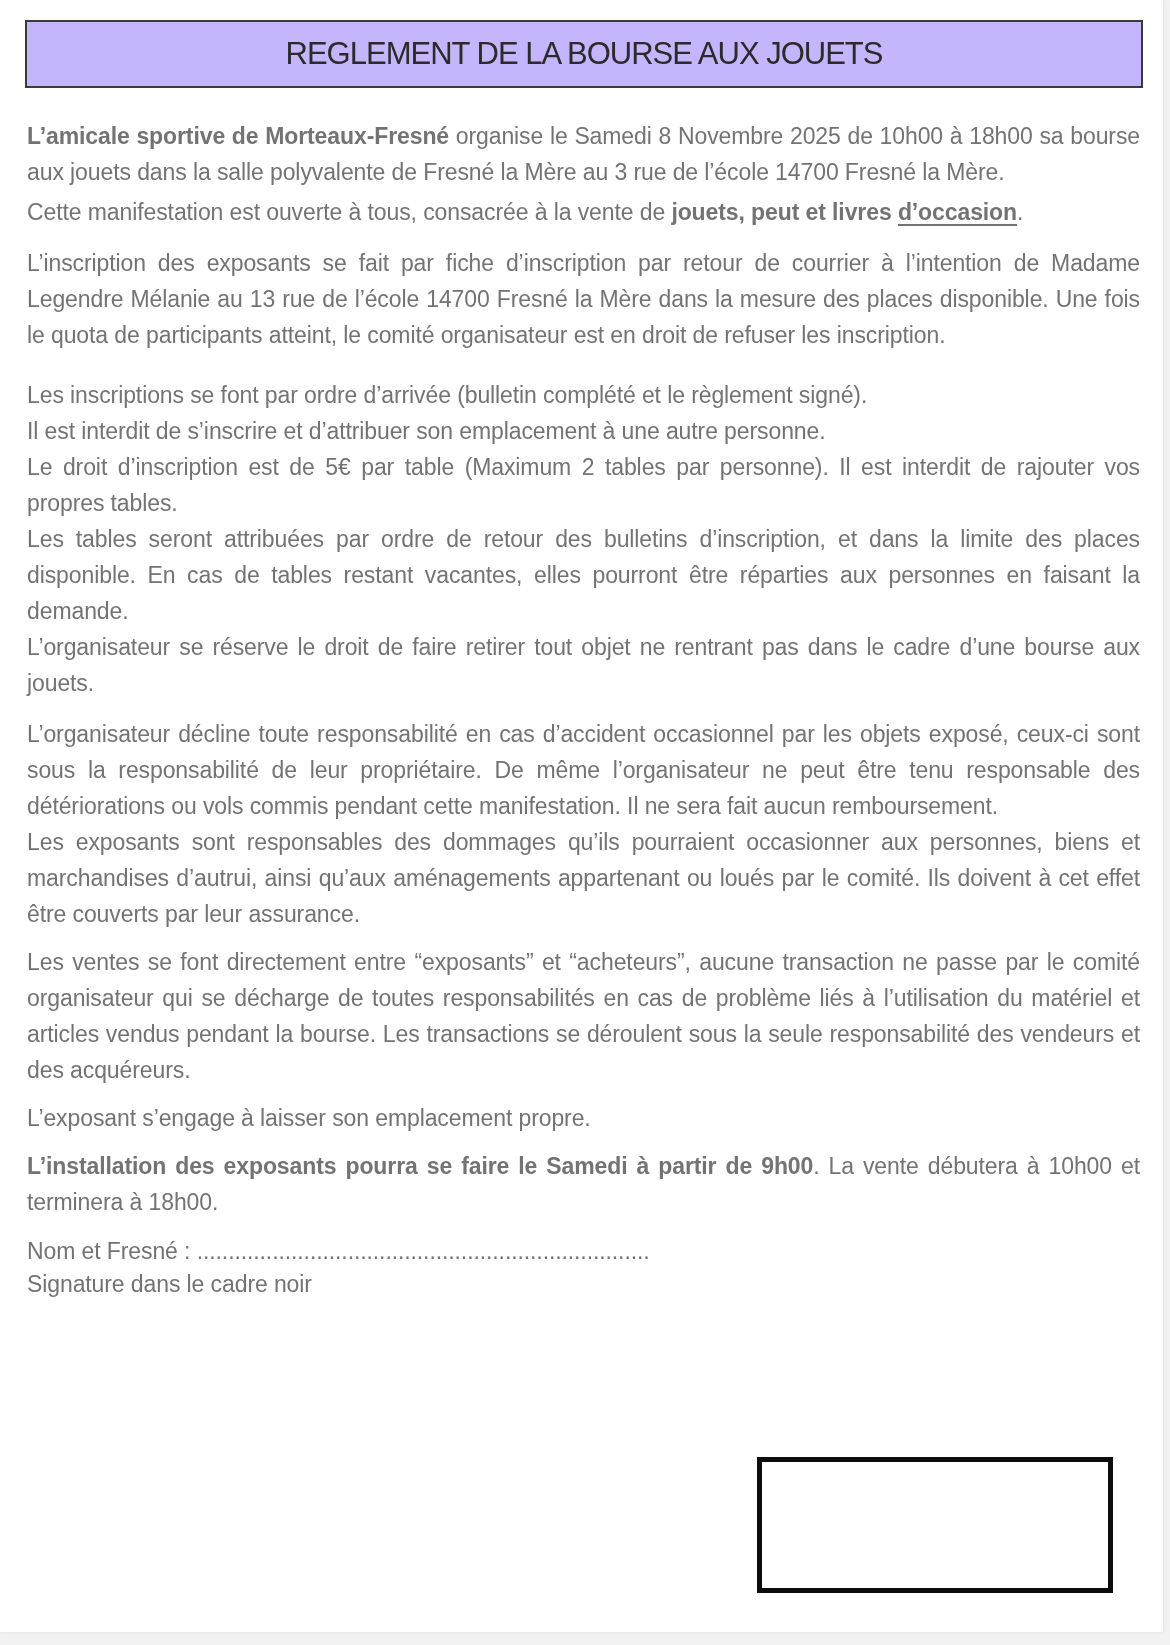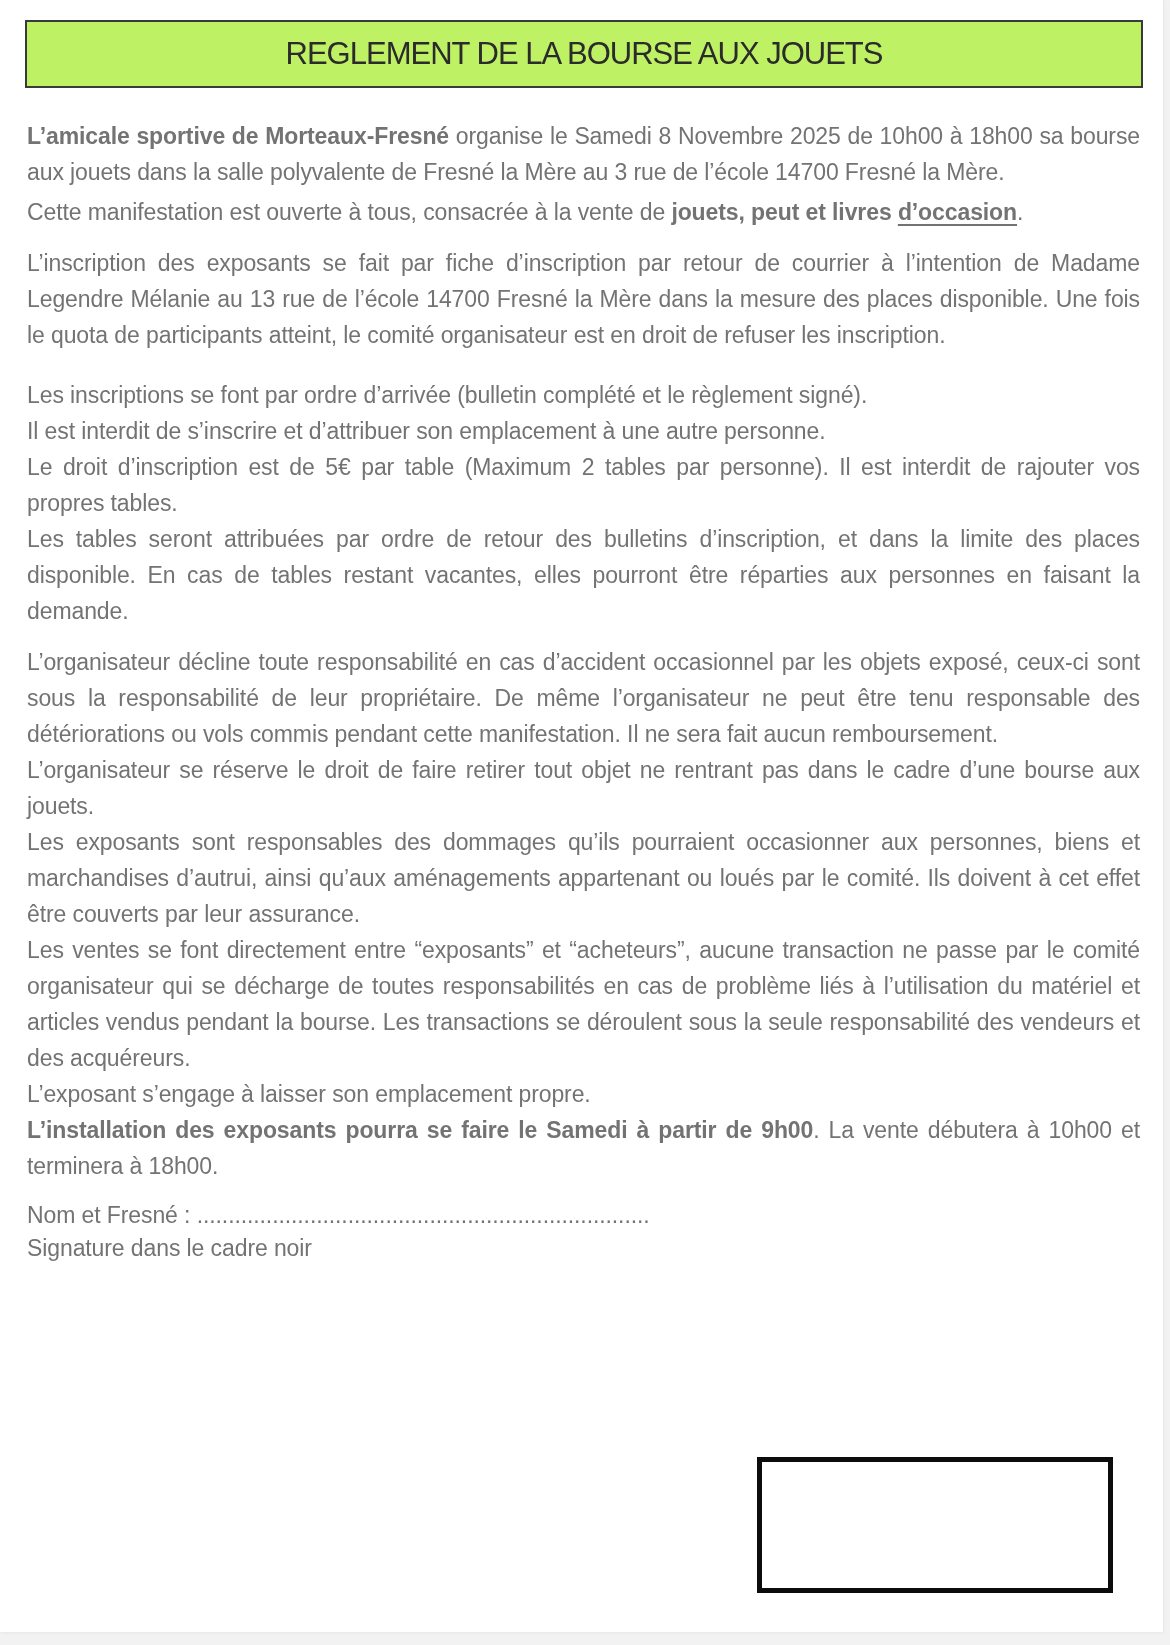--- a/index.html
+++ b/index.html
@@ -19,21 +19,21 @@
     left: 0;
     width: 1163px;
     height: 1632px;
     background: #ffffff;
     overflow: hidden;
     box-shadow: 0 0 4px rgba(0,0,0,0.08);
   }
   .title-box {
     margin: 20px 20px 0 25px;
     height: 68px;
-    background: #bef264;
+    background: #c4b5fd;
     border: 2px solid #3a3a3a;
     box-sizing: border-box;
     display: flex;
     align-items: center;
     justify-content: center;
   }
   .title-box h1 {
     margin: 0;
     font-size: 31px;
     font-weight: 400;
@@ -52,21 +52,21 @@
     text-align: justify;
     letter-spacing: -0.1px;
   }
   .para .b { font-weight: 700; }
   .para .u {
     text-decoration: underline;
     text-decoration-thickness: 2px;
     text-underline-offset: 4px;
   }
   .gap-xs { margin-top: 4px; }
-  .gap-md { }
+  .gap-md { margin-top: 12px; }
   .gap-sm { margin-top: 15px; }
   .gap-lg { margin-top: 24px; }
   .tight {
     line-height: 33px;
     text-align: left;
     white-space: nowrap;
     overflow: hidden;
   }
   .signature-box {
     position: absolute;
@@ -87,22 +87,22 @@
     <h1>REGLEMENT DE LA BOURSE AUX JOUETS</h1>
   </div>
   <div class="content">
       <p class="para"><span class="b">L’amicale sportive de Morteaux-Fresné</span><span> organise le Samedi 8 Novembre 2025 de 10h00 à 18h00 sa bourse aux jouets dans la salle polyvalente de Fresné la Mère au 3 rue de l’école 14700 Fresné la Mère.</span></p>
       <p class="para gap-xs"><span>Cette manifestation est ouverte à tous, consacrée à la vente de </span><span class="b">jouets, peut et livres </span><span class="b u">d’occasion</span><span>.</span></p>
       <p class="para gap-sm"><span>L’inscription des exposants se fait par fiche d’inscription par retour de courrier à l’intention de Madame Legendre Mélanie au 13 rue de l’école 14700 Fresné la Mère dans la mesure des places disponible. Une fois le quota de participants atteint, le comité organisateur est en droit de refuser les inscription.</span></p>
       <p class="para gap-lg"><span>Les inscriptions se font par ordre d’arrivée (bulletin complété et le règlement signé).</span></p>
       <p class="para"><span>Il est interdit de s’inscrire et d’attribuer son emplacement à une autre personne.</span></p>
       <p class="para"><span>Le droit d’inscription est de 5€ par table (Maximum 2 tables par personne). Il est interdit de rajouter vos propres tables.</span></p>
       <p class="para"><span>Les tables seront attribuées par ordre de retour des bulletins d’inscription, et dans la limite des places disponible. En cas de tables restant vacantes, elles pourront être réparties aux personnes en faisant la demande.</span></p>
+      <p class="para"><span>L’organisateur se réserve le droit de faire retirer tout objet ne rentrant pas dans le cadre d’une bourse aux jouets.</span></p>
       <p class="para gap-sm"><span>L’organisateur décline toute responsabilité en cas d’accident occasionnel par les objets exposé, ceux-ci sont sous la responsabilité de leur propriétaire. De même l’organisateur ne peut être tenu responsable des détériorations ou vols commis pendant cette manifestation. Il ne sera fait aucun remboursement.</span></p>
-      <p class="para"><span>L’organisateur se réserve le droit de faire retirer tout objet ne rentrant pas dans le cadre d’une bourse aux jouets.</span></p>
       <p class="para"><span>Les exposants sont responsables des dommages qu’ils pourraient occasionner aux personnes, biens et marchandises d’autrui, ainsi qu’aux aménagements appartenant ou loués par le comité. Ils doivent à cet effet être couverts par leur assurance.</span></p>
       <p class="para gap-md"><span>Les ventes se font directement entre “exposants” et “acheteurs”, aucune transaction ne passe par le comité organisateur qui se décharge de toutes responsabilités en cas de problème liés à l’utilisation du matériel et articles vendus pendant la bourse. Les transactions se déroulent sous la seule responsabilité des vendeurs et des acquéreurs.</span></p>
       <p class="para gap-md"><span>L’exposant s’engage à laisser son emplacement propre.</span></p>
       <p class="para gap-md"><span class="b">L’installation des exposants pourra se faire le Samedi à partir de 9h00</span><span>. La vente débutera à 10h00 et terminera à 18h00.</span></p>
       <p class="para gap-sm tight"><span>Nom et Fresné : ........................................................................</span></p>
       <p class="para tight"><span>Signature dans le cadre noir</span></p>
     </div>
   <div class="signature-box"></div>
 </div>
 

